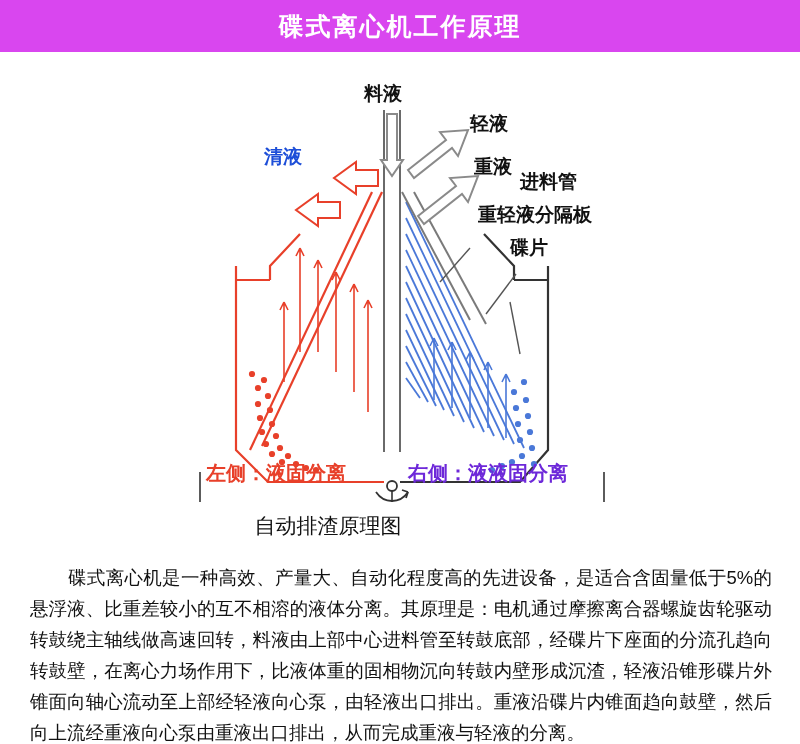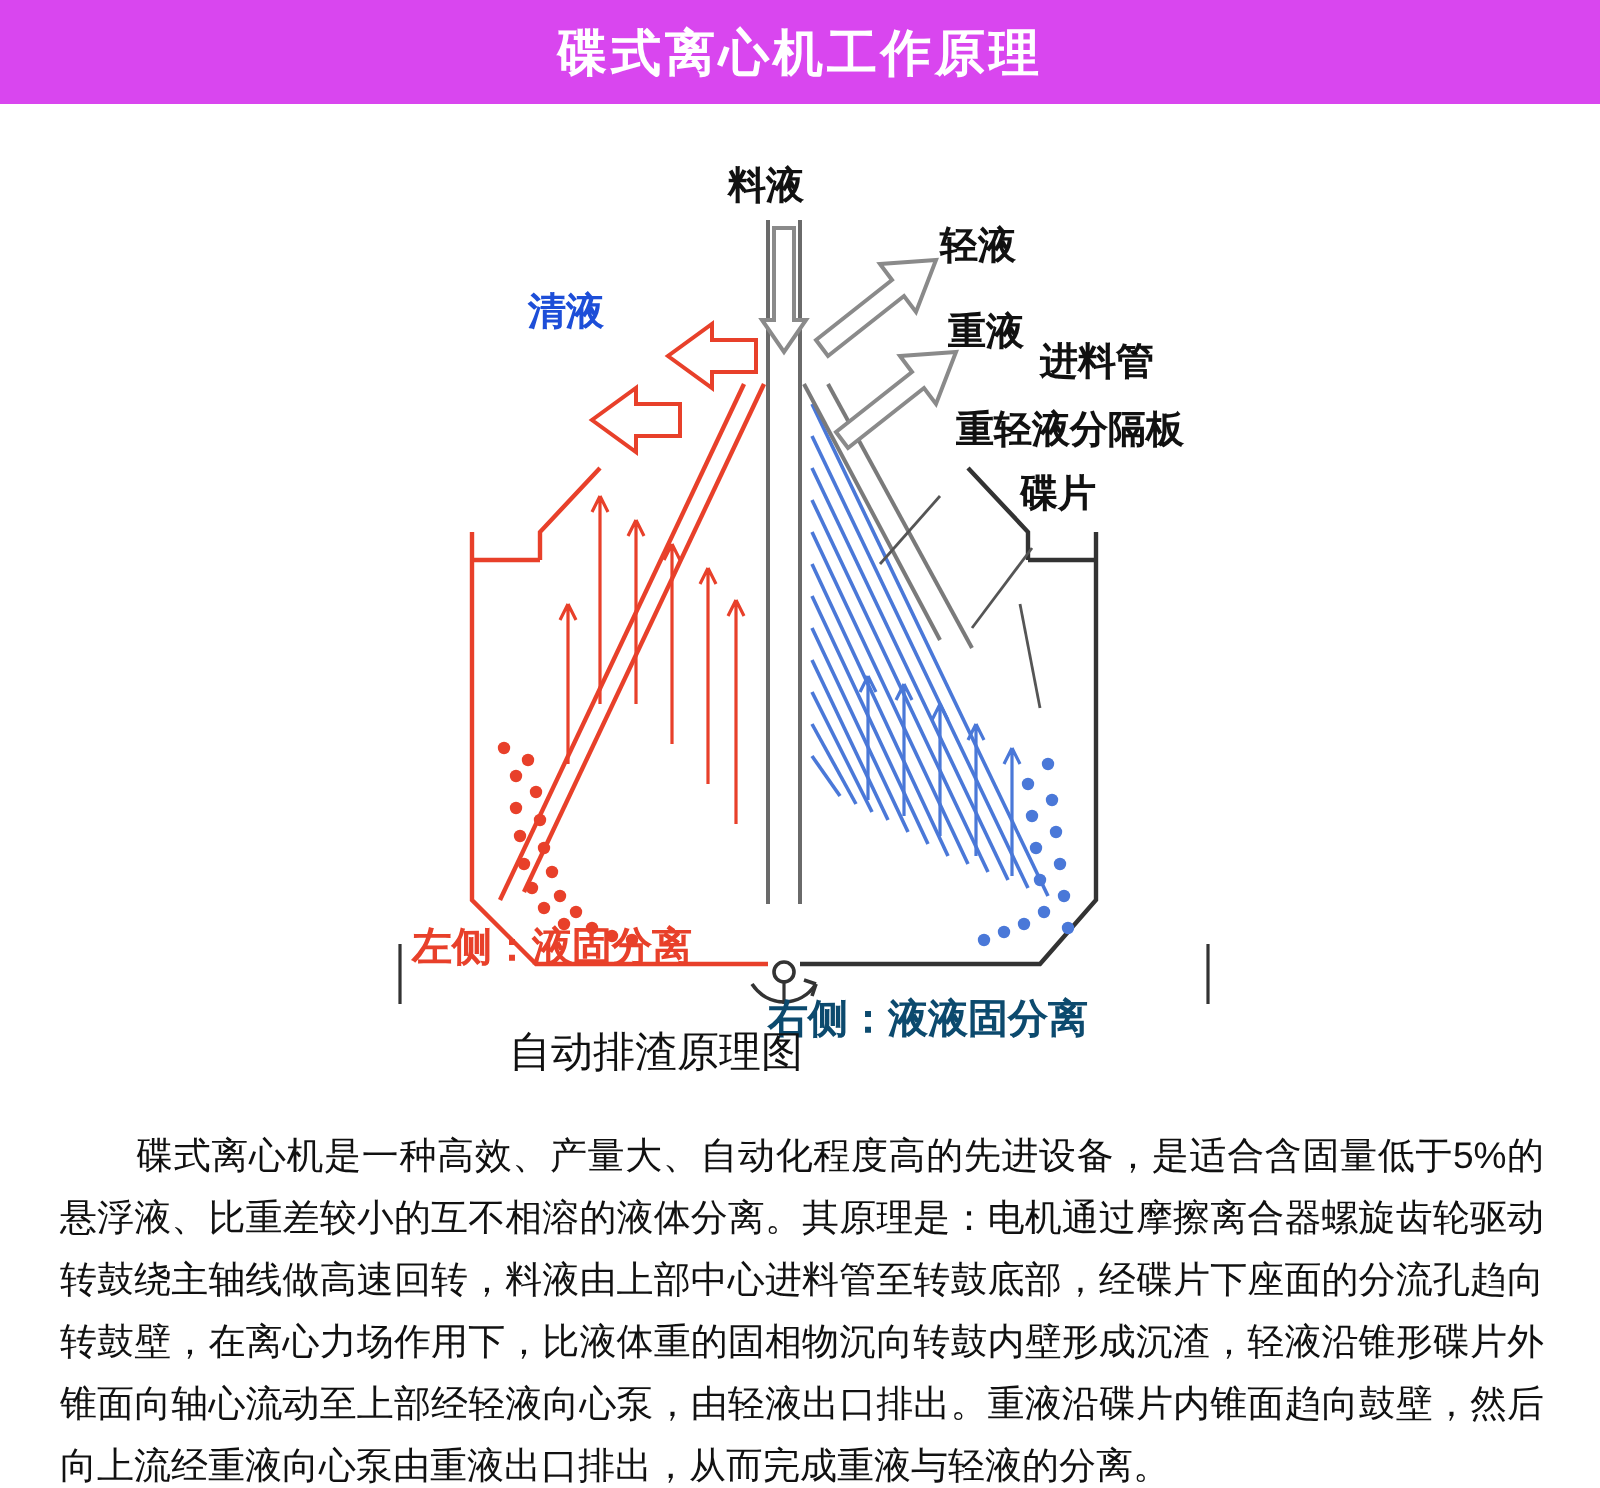--- a/index.html
+++ b/index.html
@@ -251,21 +251,21 @@
     <div class="dlabel" style="left:364px; top:32px;">料液</div>
     <div class="dlabel" style="left:470px; top:62px;">轻液</div>
     <div class="dlabel" style="left:474px; top:105px;font-family:Liberation Serif, serif;">重液</div>
     <div class="dlabel" style="left:478px; top:120px;margin-left:42px;">进料管</div>
     <div class="dlabel" style="left:478px; top:155px;font-family:Liberation Mono, monospace;">重轻液分隔板</div>
     <div class="dlabel" style="left:510px; top:186px;">碟片</div>
     <div class="dlabel red" style="left:264px; top:95px;">清液</div>
 
     <div class="sidelabels">
       <div class="sidelabel" style="left:206px; top:6px; color:#e8402a;">左侧：液固分离</div>
-      <div class="sidelabel" style="left:384px; top:6px; color:#0c4a6e;margin-top:36px;">右侧：液液固分离</div>
+      <div class="sidelabel" style="left:408px; top:6px; color:#6d28d9;">右侧：液液固分离</div>
     </div>
   </div>
 
   <div class="caption">自动排渣原理图</div>
 
   <div class="bodytext">碟式离心机是一种高效、产量大、自动化程度高的先进设备，是适合含固量低于5%的悬浮液、比重差较小的互不相溶的液体分离。其原理是：电机通过摩擦离合器螺旋齿轮驱动转鼓绕主轴线做高速回转，料液由上部中心进料管至转鼓底部，经碟片下座面的分流孔趋向转鼓壁，在离心力场作用下，比液体重的固相物沉向转鼓内壁形成沉渣，轻液沿锥形碟片外锥面向轴心流动至上部经轻液向心泵，由轻液出口排出。重液沿碟片内锥面趋向鼓壁，然后向上流经重液向心泵由重液出口排出，从而完成重液与轻液的分离。</div>
 
 </div>
 
 </body></html>

